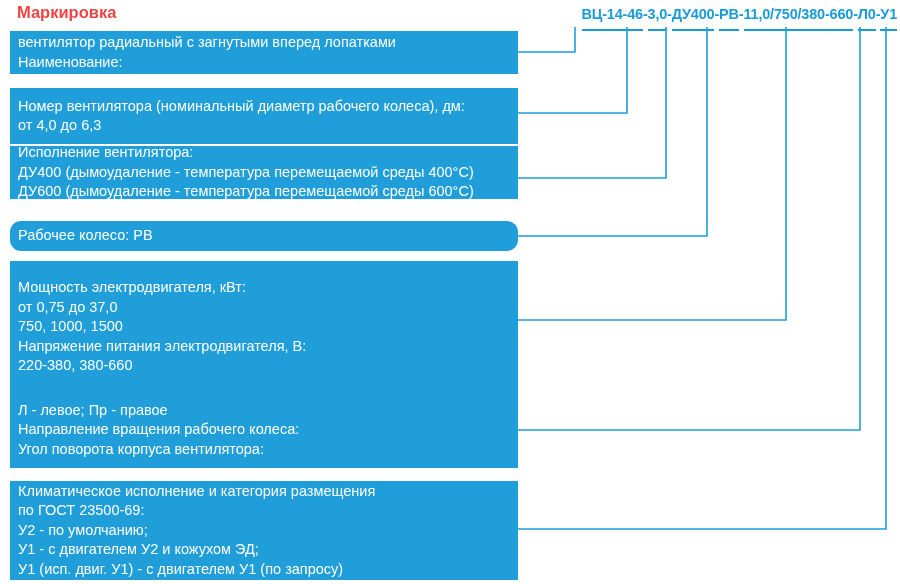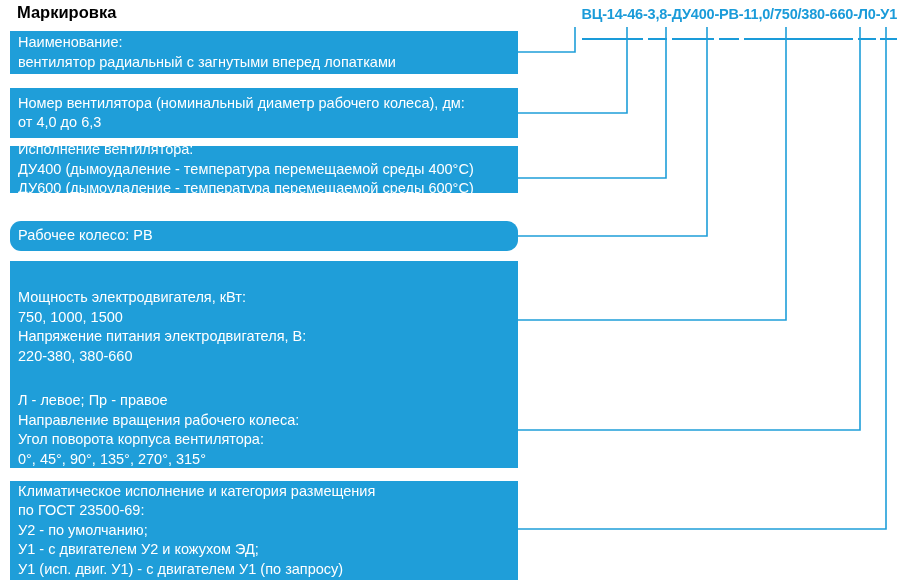--- a/index.html
+++ b/index.html
@@ -14,36 +14,36 @@
     height: 584px;
     background: #ffffff;
     overflow: hidden;
   }
   .title {
     position: absolute;
     left: 17px;
     top: 3px;
     font-size: 16.5px;
     font-weight: bold;
-    color: #000000;
+    color: #ef4444;
   }
   .code {
     position: absolute;
     top: 6px;
     right: 3px;
     font-size: 14.5px;
     font-weight: bold;
     color: #1a9bd9;
     letter-spacing: -0.2px;
     white-space: nowrap;
   }
   .code .seg {
     display: inline-block;
     border-bottom: 2px solid currentColor;
-    padding-bottom: 16px;
+    padding-bottom: 7px;
   }
   .code .sep {
     display: inline-block;
     padding-bottom: 3px;
   }
   .box {
     position: absolute;
     left: 10px;
     width: 508px;
     background: #1f9ed9;
@@ -71,54 +71,54 @@
     stroke-width: 1.6;
   }
 </style>
 </head>
 <body>
 
 <div class="stage">
 
   <div class="title">Маркировка</div>
 
-  <div class="code"><span class="seg">ВЦ-14-46</span><span class="sep">-</span><span class="seg">3,8</span><span class="sep">-</span><span class="seg">ДУ400</span><span class="sep">-</span><span class="seg">РВ</span><span class="sep">-</span><span class="seg">11,0/750/380-660</span><span class="sep">-</span><span class="seg">Л0</span><span class="sep">-</span><span class="seg">У1</span></div>
+  <div class="code"><span class="seg">ВЦ-14-46</span><span class="sep">-</span><span class="seg">3,0</span><span class="sep">-</span><span class="seg">ДУ400</span><span class="sep">-</span><span class="seg">РВ</span><span class="sep">-</span><span class="seg">11,0/750/380-660</span><span class="sep">-</span><span class="seg">Л0</span><span class="sep">-</span><span class="seg">У1</span></div>
 
   <div class="box" style="top:31px; height:43px;">
+    <div class="line">вентилятор радиальный с загнутыми вперед лопатками</div>
     <div class="line">Наименование:</div>
-    <div class="line">вентилятор радиальный с загнутыми вперед лопатками</div>
   </div>
 
-  <div class="box" style="top:88px; height:50px;">
+  <div class="box" style="top:88px; height:56px;">
     <div class="line">Номер вентилятора (номинальный диаметр рабочего колеса), дм:</div>
     <div class="line">от 4,0 до 6,3</div>
   </div>
 
-  <div class="box" style="top:146px; height:47px;">
+  <div class="box" style="top:146px; height:53px;">
     <div class="line">Исполнение вентилятора:</div>
     <div class="line">ДУ400 (дымоудаление - температура перемещаемой среды 400°С)</div>
     <div class="line">ДУ600 (дымоудаление - температура перемещаемой среды 600°С)</div>
   </div>
 
   <div class="box" style="top:221px; height:30px;border-radius:11px;">
     <div class="line">Рабочее колесо: РВ</div>
   </div>
 
   <div class="box" style="top:261px; height:132px;">
     <div class="line">Мощность электродвигателя, кВт:</div>
+    <div class="line">от 0,75 до 37,0</div>
     <div class="line">750, 1000, 1500</div>
     <div class="line">Напряжение питания электродвигателя, В:</div>
     <div class="line">220-380, 380-660</div>
   </div>
 
   <div class="box" style="top:392px; height:76px;">
     <div class="line">Л - левое; Пр - правое</div>
     <div class="line">Направление вращения рабочего колеса:</div>
     <div class="line">Угол поворота корпуса вентилятора:</div>
-    <div class="line">0°, 45°, 90°, 135°, 270°, 315°</div>
   </div>
 
   <div class="box" style="top:481px; height:99px;">
     <div class="line">Климатическое исполнение и категория размещения</div>
     <div class="line">по ГОСТ 23500-69:</div>
     <div class="line">У2 - по умолчанию;</div>
     <div class="line">У1 - с двигателем У2 и кожухом ЭД;</div>
     <div class="line">У1 (исп. двиг. У1) - с двигателем У1 (по запросу)</div>
   </div>
 

